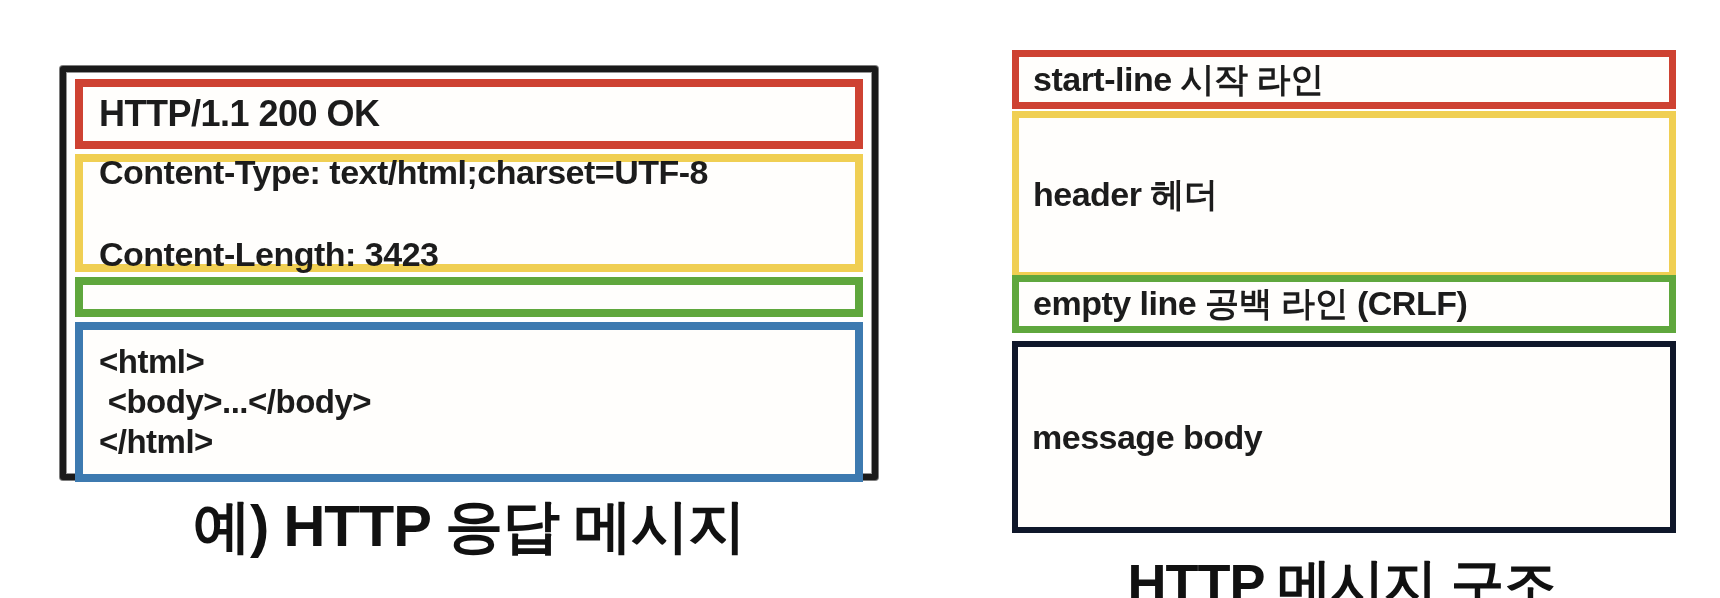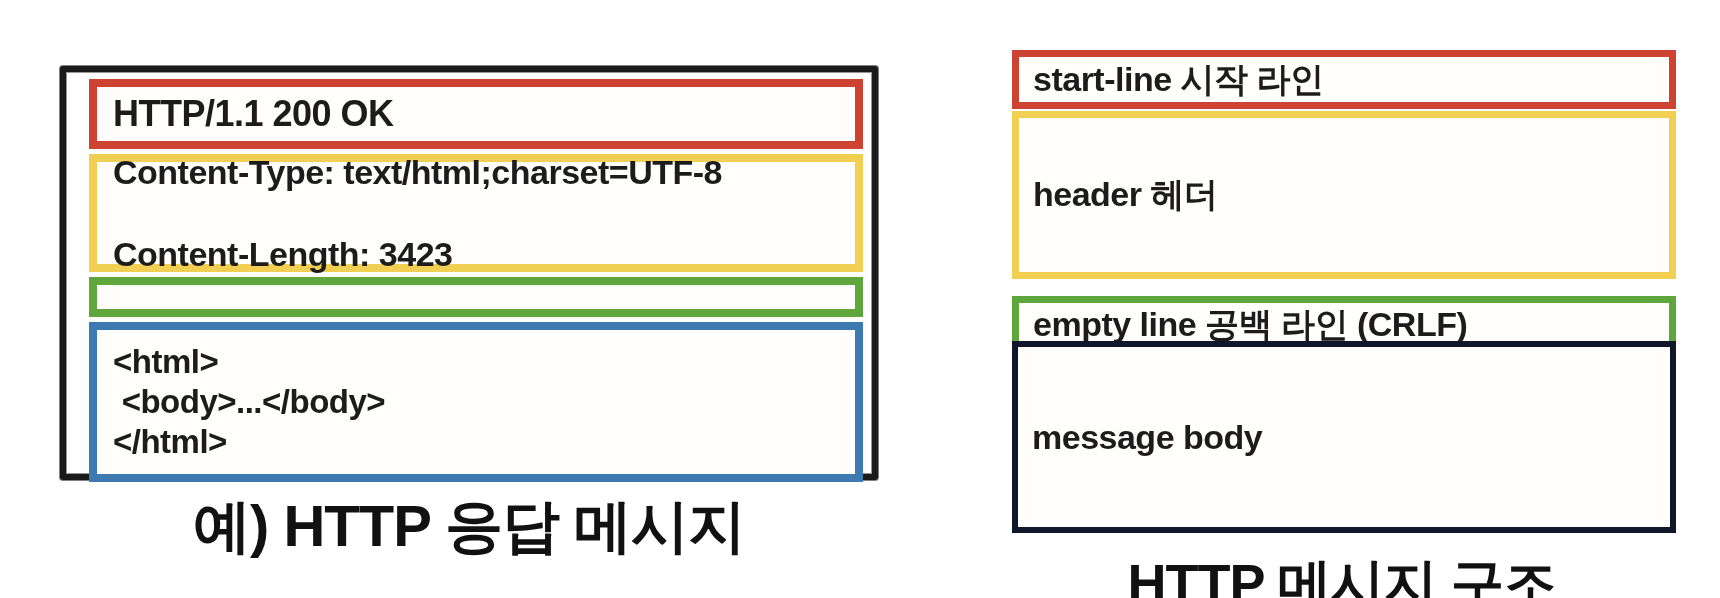--- a/index.html
+++ b/index.html
@@ -31,21 +31,20 @@
     
     box-shadow: 0 0 0 1px rgba(20,20,20,.55), inset 0 0 0 1px rgba(20,20,20,.45);
   }
   .sketch-box .seg {
     box-sizing: border-box;
     background: #fffefc;
     display: flex;
     flex-direction: column;
     justify-content: center;
     padding: 12px 16px;
-    margin-left: 14px;
   }
   .seg.red    { border: 8px solid #ce4232; height: 70px; }
   .seg.yellow { border: 8px solid #f0cf53; height: 118px; gap: 38px; }
   .seg.green  { border: 8px solid #5fa73d; height: 50px; }
   .seg.blue   { border: 8px solid #3d7ab0; flex: 1; }
 
   .seg .txt {
     font-weight: bold;
     font-size: 34px;
     line-height: 44px;
@@ -85,21 +84,21 @@
     padding: 8px 14px;
   }
   .rseg .txt {
     font-weight: bold;
     font-size: 34px;
     letter-spacing: -0.5px;
     white-space: pre;
   }
   .rseg.red    { top: 50px;  height: 59px;  border: 7px solid #ce4232; }
   .rseg.yellow { top: 111px; height: 168px; border: 7px solid #f0cf53; }
-  .rseg.green  { top: 296px; height: 58px;  border: 7px solid #5fa73d; }
+  .rseg.green  { top: 275px; height: 58px;  border: 7px solid #5fa73d; }
   .rseg.blue   { top: 341px; height: 192px; border: 6px solid #0f172a; }
 </style>
 </head>
 <body>
 
 <div class="abs sketch-box">
 
   <div class="seg red">
     <div class="txt">HTTP/1.1 200 OK</div>
   </div>

